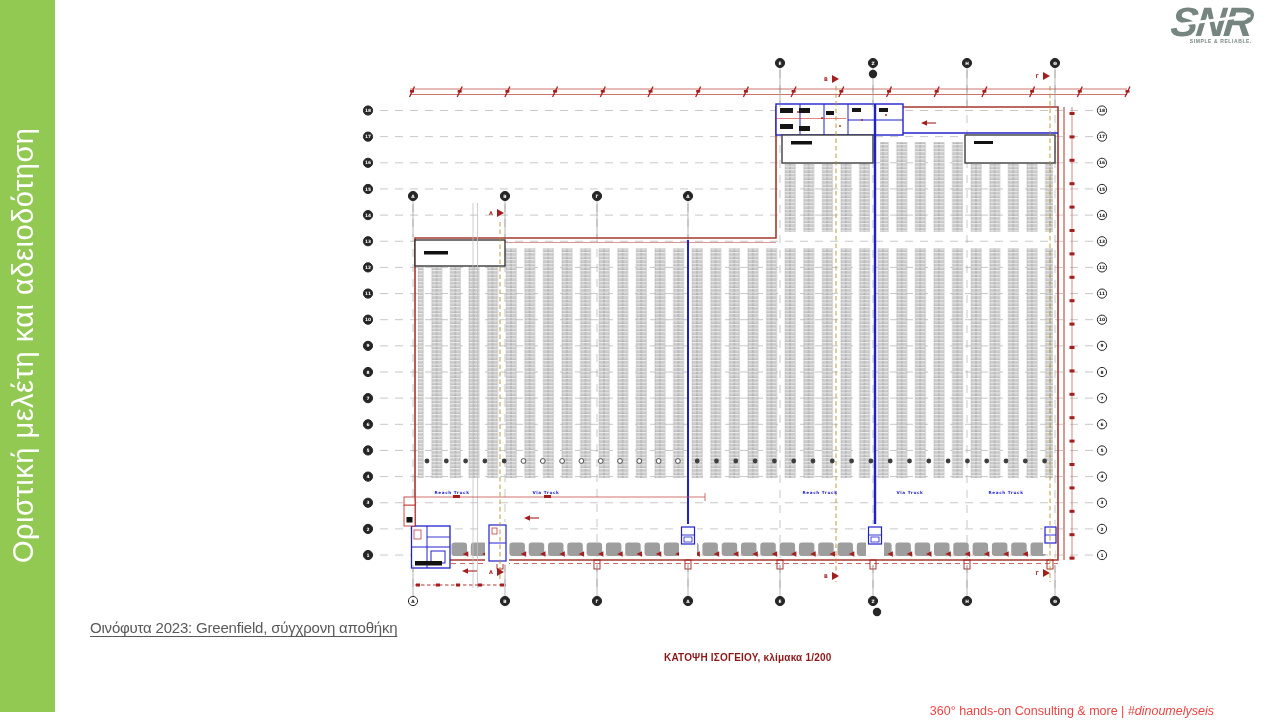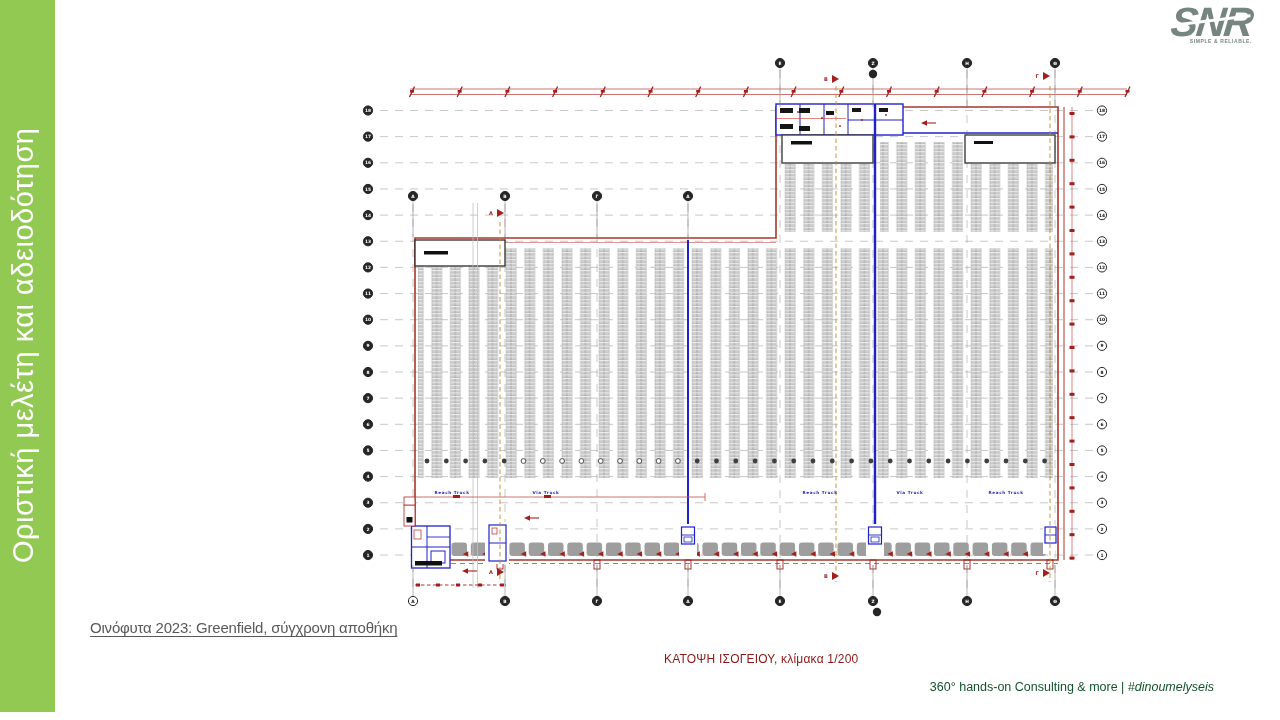--- a/index.html
+++ b/index.html
@@ -8,24 +8,24 @@
 
   .sidebar{position:absolute;left:0;top:0;width:55px;height:712px;background:#92c953}
   .sidebar-title{position:absolute;left:7px;top:58px;width:42px;height:575px;
        writing-mode:vertical-rl;transform:rotate(180deg);text-align:center;
        color:#ffffff;font-size:29px;letter-spacing:.5px;white-space:nowrap}
 
   .caption{position:absolute;left:90px;top:614px;font-size:15px;line-height:28.5px;
        color:#595959;letter-spacing:-.2px}
   .caption span{display:block;text-decoration:underline;text-underline-offset:3px}
 
-  .plan-scale-label{position:absolute;left:664px;top:652px;font-size:12px;font-weight:normal;
+  .plan-scale-label{position:absolute;left:664px;top:652px;font-size:10px;font-weight:bold;
        color:#8b1717;letter-spacing:.2px;white-space:nowrap}
 
-  .footer{position:absolute;right:66px;top:680px;font-size:12.5px;color:#14532d;white-space:nowrap}
+  .footer{position:absolute;right:66px;top:704px;font-size:12.5px;color:#ef4444;white-space:nowrap}
   .footer .tag{font-style:italic}
 
   .logo{position:absolute;right:28px;top:2px;text-align:right;color:#76857f}
   .logo-text{font-size:41px;font-weight:bold;font-style:italic;line-height:40px;
        letter-spacing:-2px;position:relative;transform:skewX(-6deg);display:inline-block}
   .logo-text::after{content:"";position:absolute;left:2px;right:2px;top:17px;height:2.5px;
        background:#ffffff;transform:rotate(-7deg)}
   .logo-tagline{font-size:5px;letter-spacing:.6px;margin-top:-4px;font-weight:bold}
 
   #plan-svg{position:absolute;left:0;top:0}

